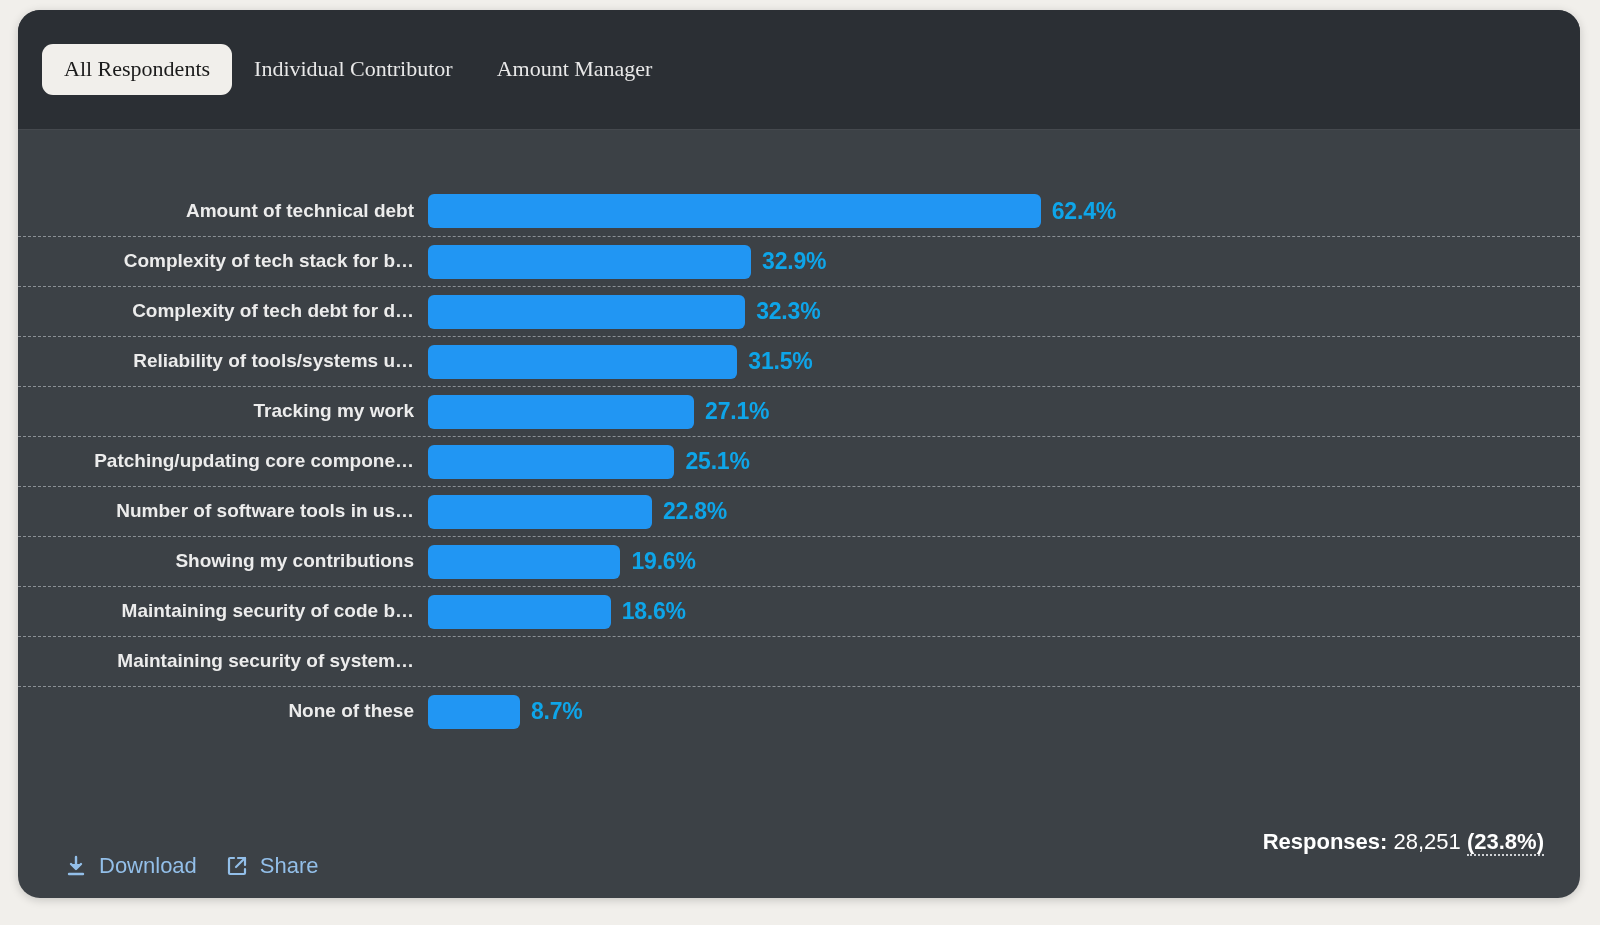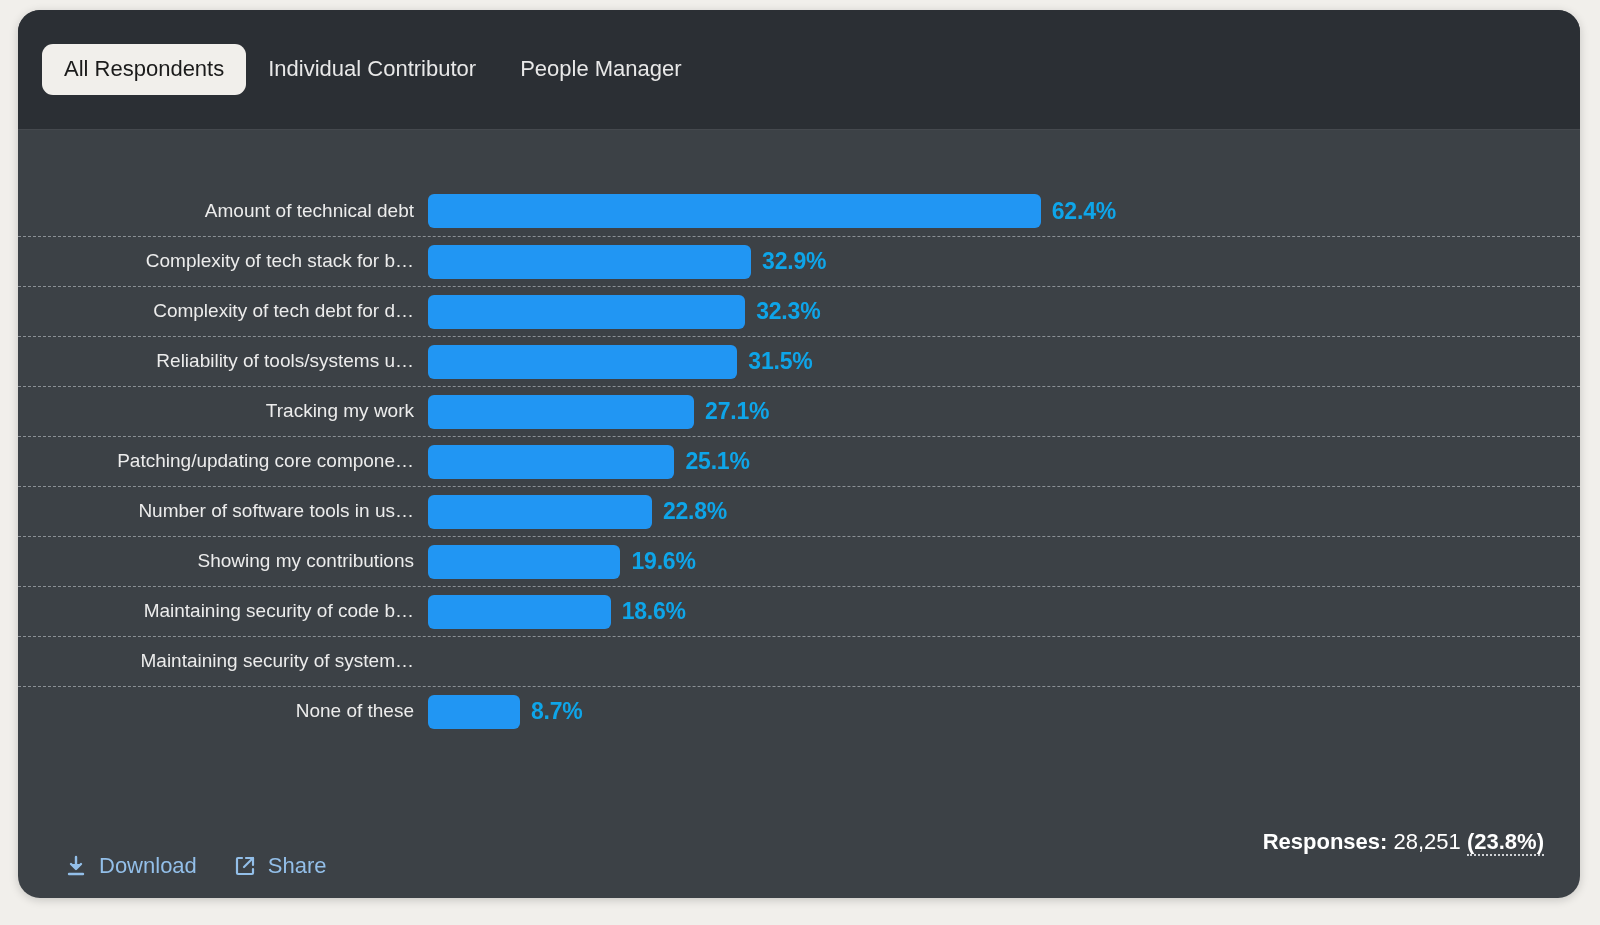--- a/index.html
+++ b/index.html
@@ -39,21 +39,21 @@
 
   .tab {
     font-size: 22px;
     color: #e8e8e8;
     padding: 12px 22px;
     border-radius: 11px;
     line-height: 1.2;
     white-space: nowrap;
     background: transparent;
     border: none;
-    font-family: Liberation Sans, sans-serif;
+    font-family: Liberation Serif, serif;
     cursor: pointer;
   }
   .tab.active {
     background: #f1efeb;
     color: #1b1b1b;
   }
 
   
   .chart {
     position: absolute;
@@ -77,20 +77,21 @@
     width: 410px;
     flex: 0 0 410px;
     text-align: right;
     padding-right: 14px;
     font-size: 19px;
     color: #ececec;
     white-space: nowrap;
     overflow: hidden;
     text-overflow: ellipsis;
     line-height: 1.2;
+    font-weight: bold;
   }
 
   .barwrap {
     flex: 1 1 auto;
     display: flex;
     align-items: center;
     height: 100%;
   }
 
   .bar {
@@ -114,21 +115,21 @@
     position: absolute;
     left: 0;
     bottom: 0;
     width: 100%;
     height: 112px;
     display: flex;
     align-items: center;
     padding: 0 36px 0 46px;
   }
 
-  .actions { display: flex; align-items: center; gap: 36px; margin-top: 48px; }
+  .actions { display: flex; align-items: center; gap: 28px; margin-top: 48px; }
 
   .action {
     display: flex;
     align-items: center;
     gap: 11px;
     color: #93bfe9;
     font-size: 22px;
     cursor: pointer;
     text-decoration: none;
   }
@@ -147,21 +148,21 @@
   }
 </style>
 </head>
 <body>
 
 <div class="card">
 
   <div class="tabbar">
     <button class="tab active">All Respondents</button>
     <button class="tab">Individual Contributor</button>
-    <button class="tab">People Manager</button>
+    <button class="tab">Amount Manager</button>
   </div>
 
   <div class="chart" id="chart">
       <div class="row">
         <div class="rowlabel">Amount of technical debt</div>
         <div class="barwrap">
           <div class="bar" style="width: 612.768px; background: rgb(33, 150, 243);"></div>
           <div class="barval">62.4%</div>
         </div>
       </div>

